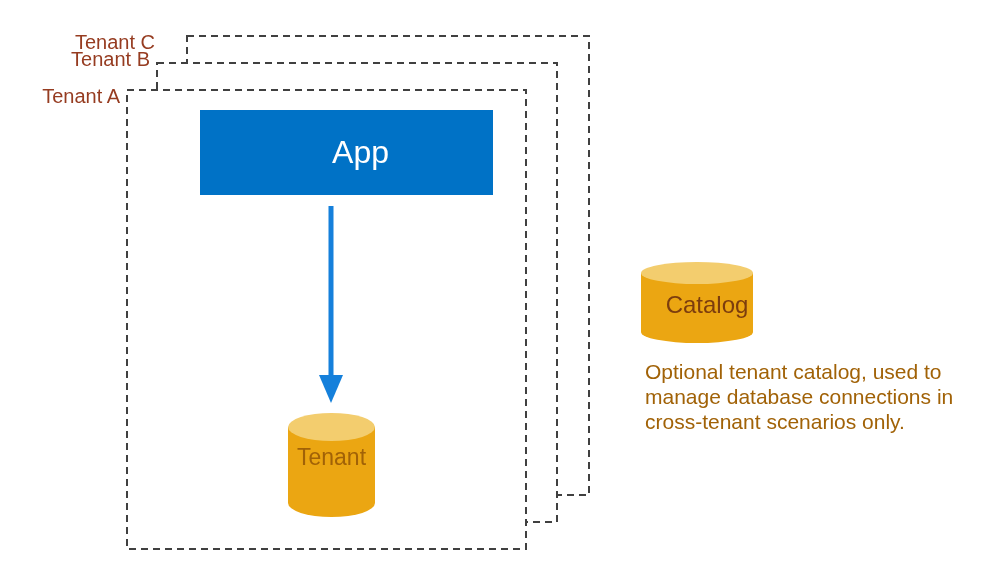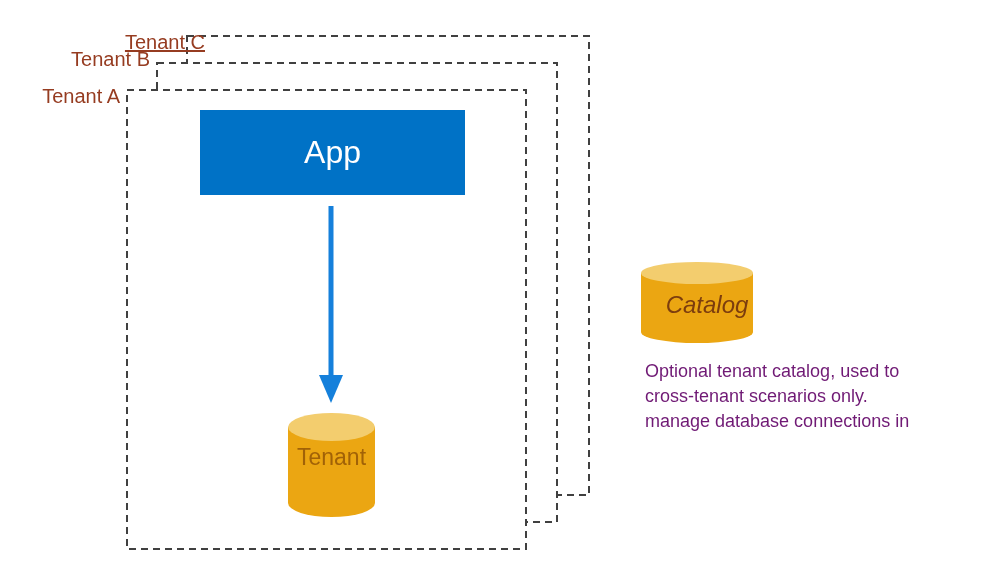--- a/index.html
+++ b/index.html
@@ -21,36 +21,37 @@
     top: 0;
   }
   .tenant-label {
     position: absolute;
     font-size: 20px;
     line-height: 22px;
     color: #963c21;
     white-space: nowrap;
     text-align: right;
   }
-  #label-tenant-c { top: 31px;  right: 798px; text-decoration: underline; }
+  #label-tenant-c { top: 31px;  right: 848px; }
   #label-tenant-b { top: 48px;  right: 853px; }
   #label-tenant-a { top: 85px;  right: 883px; }
 
   #app-box {
     position: absolute;
     left: 200px;
     top: 110px;
     width: 265px;
     height: 85px;
     background: #0072c6;
     color: #ffffff;
     font-size: 32px;
     display: flex;
     align-items: center;
     justify-content: center;
+    padding-left: 28px;
   }
 
   #tenant-db-label {
     position: absolute;
     left: 288px;
     top: 443px;
     width: 87px;
     text-align: center;
     font-size: 23px;
     line-height: 28px;
@@ -58,29 +59,28 @@
   }
   #catalog-label {
     position: absolute;
     left: 641px;
     top: 292px;
     width: 132px;
     text-align: center;
     font-size: 24px;
     line-height: 26px;
     color: #7c3d0e;
-    font-style: italic;
   }
   #catalog-description {
     position: absolute;
     left: 645px;
     top: 359px;
-    font-size: 18px;
+    font-size: 21px;
     line-height: 25px;
-    color: #701a75;
+    color: #a16207;
     white-space: nowrap;
   }
 </style>
 </head>
 <body>
 
 <div id="canvas">
 
   <svg id="shapes" width="1003" height="565" viewBox="0 0 1003 565">
 
@@ -113,17 +113,17 @@
   </div>
 
   <div id="tenant-db-label">
     <div>Tenant</div>
   </div>
 
   <div id="catalog-label">Catalog</div>
 
   <div id="catalog-description">
     <div>Optional tenant catalog, used to</div>
+    <div>manage database connections in</div>
     <div>cross-tenant scenarios only.</div>
-    <div>manage database connections in</div>
   </div>
 
 </div>
 
 </body></html>

